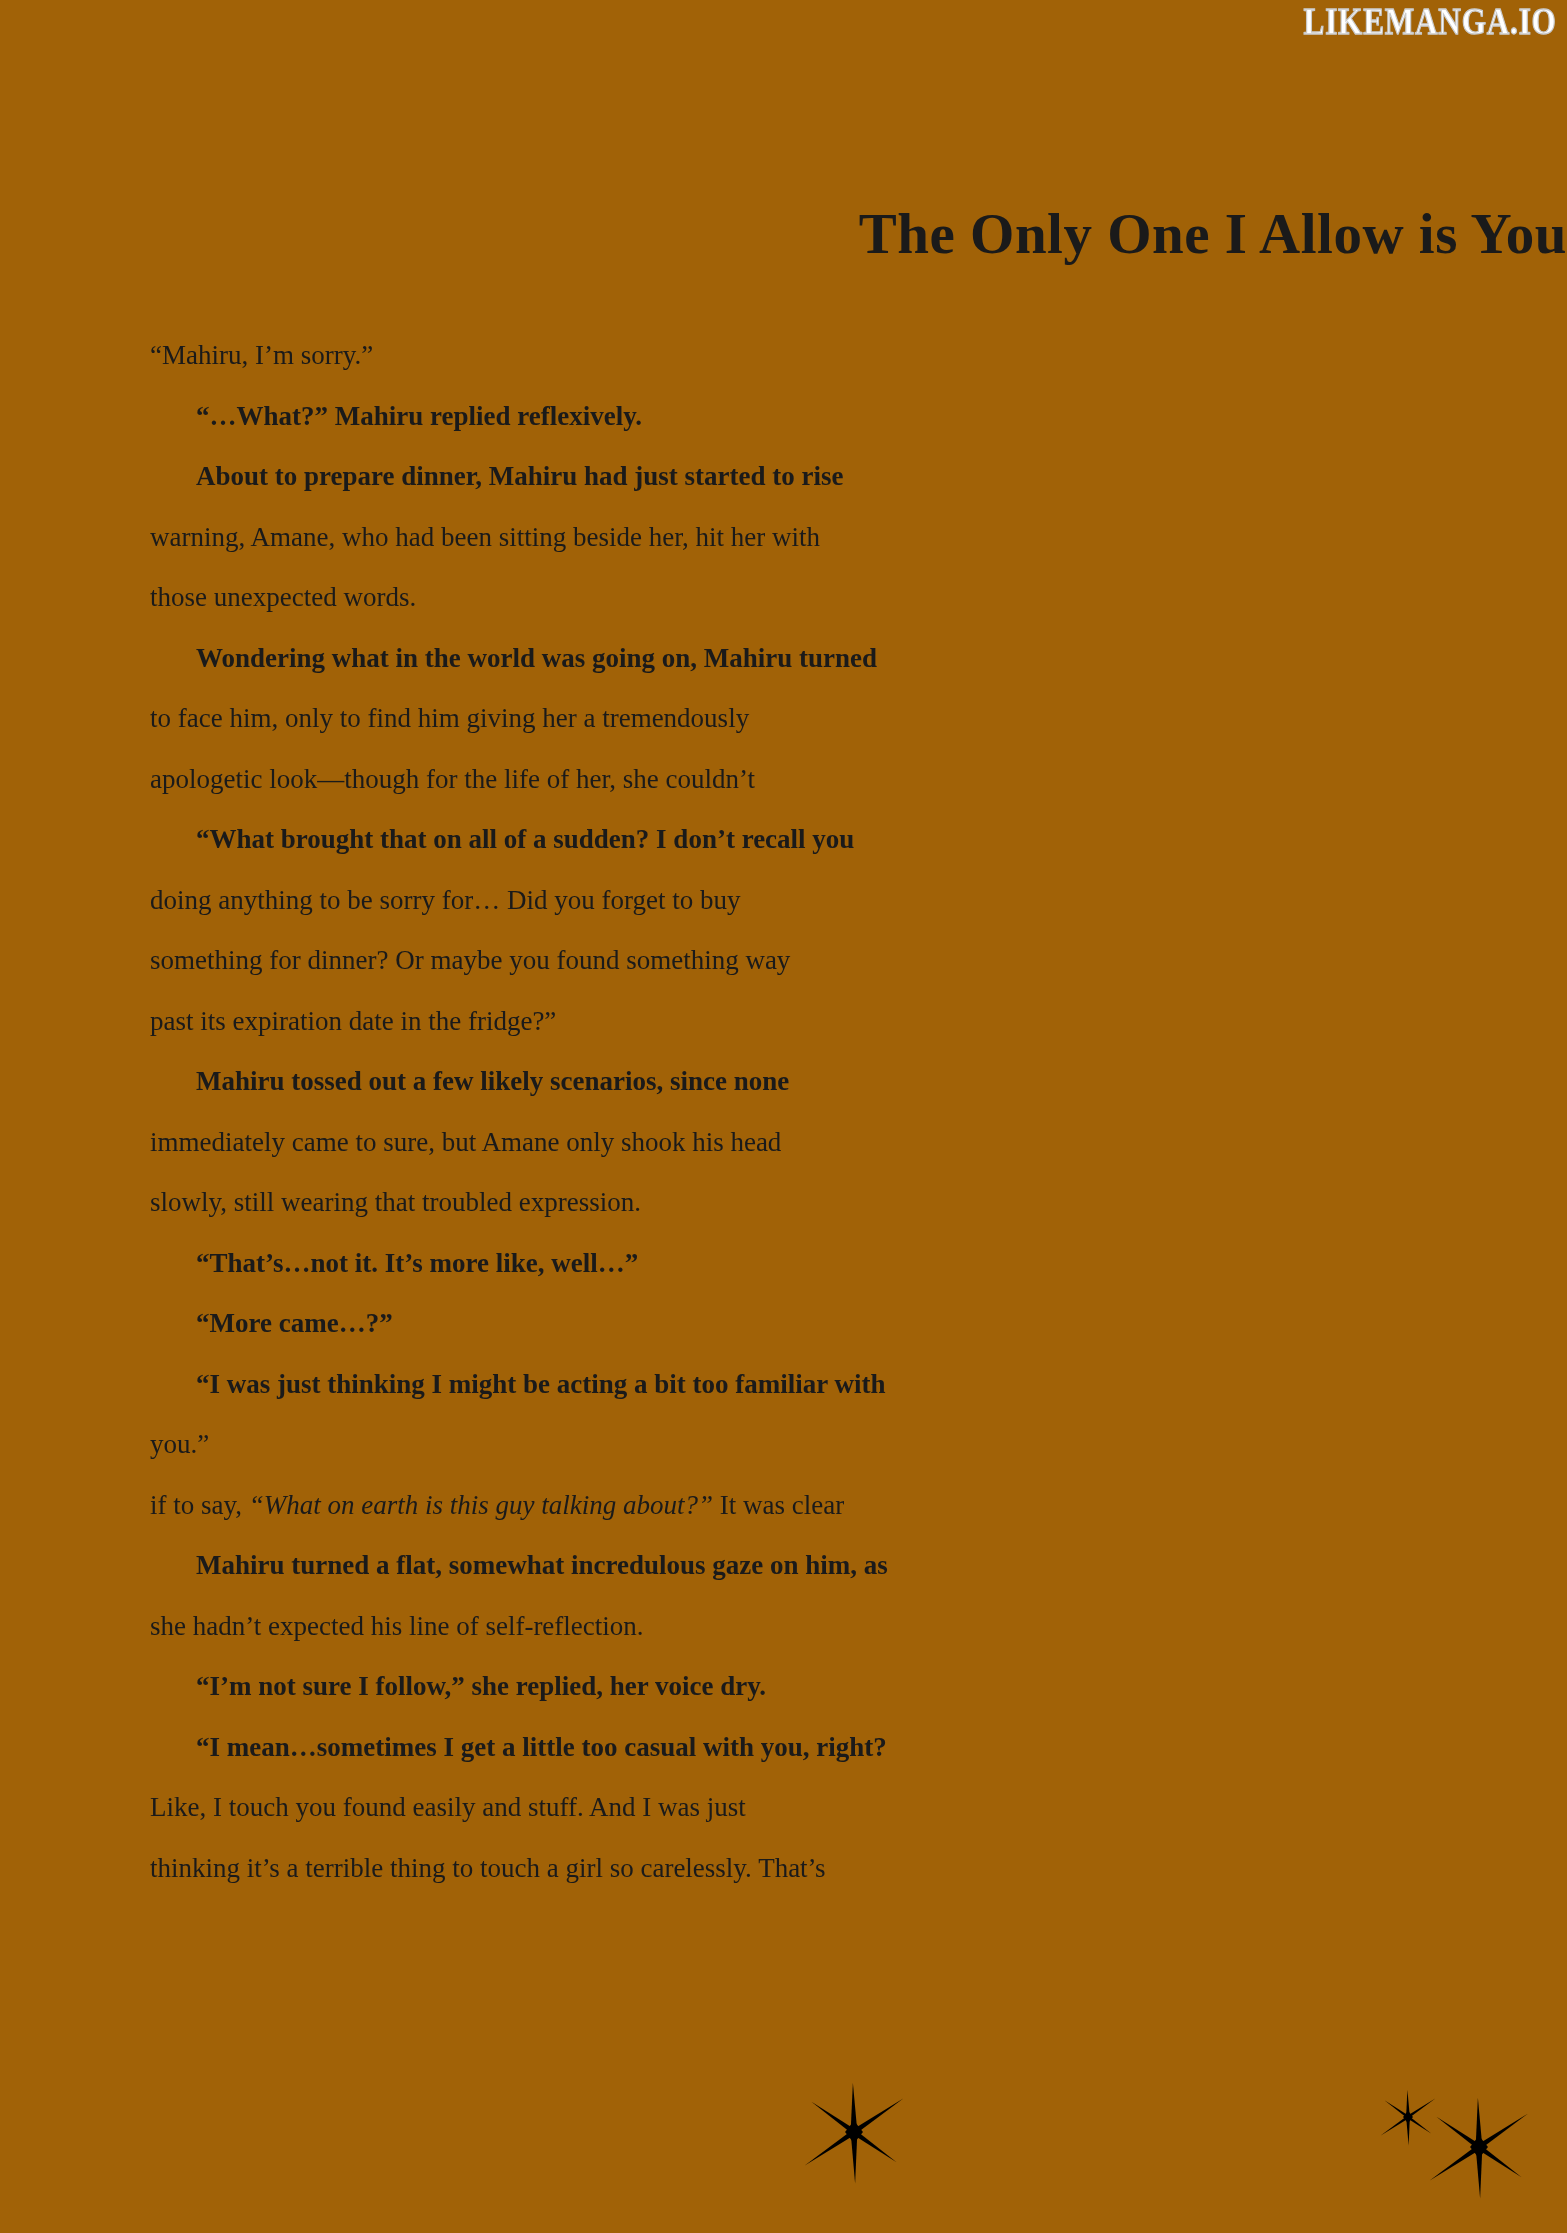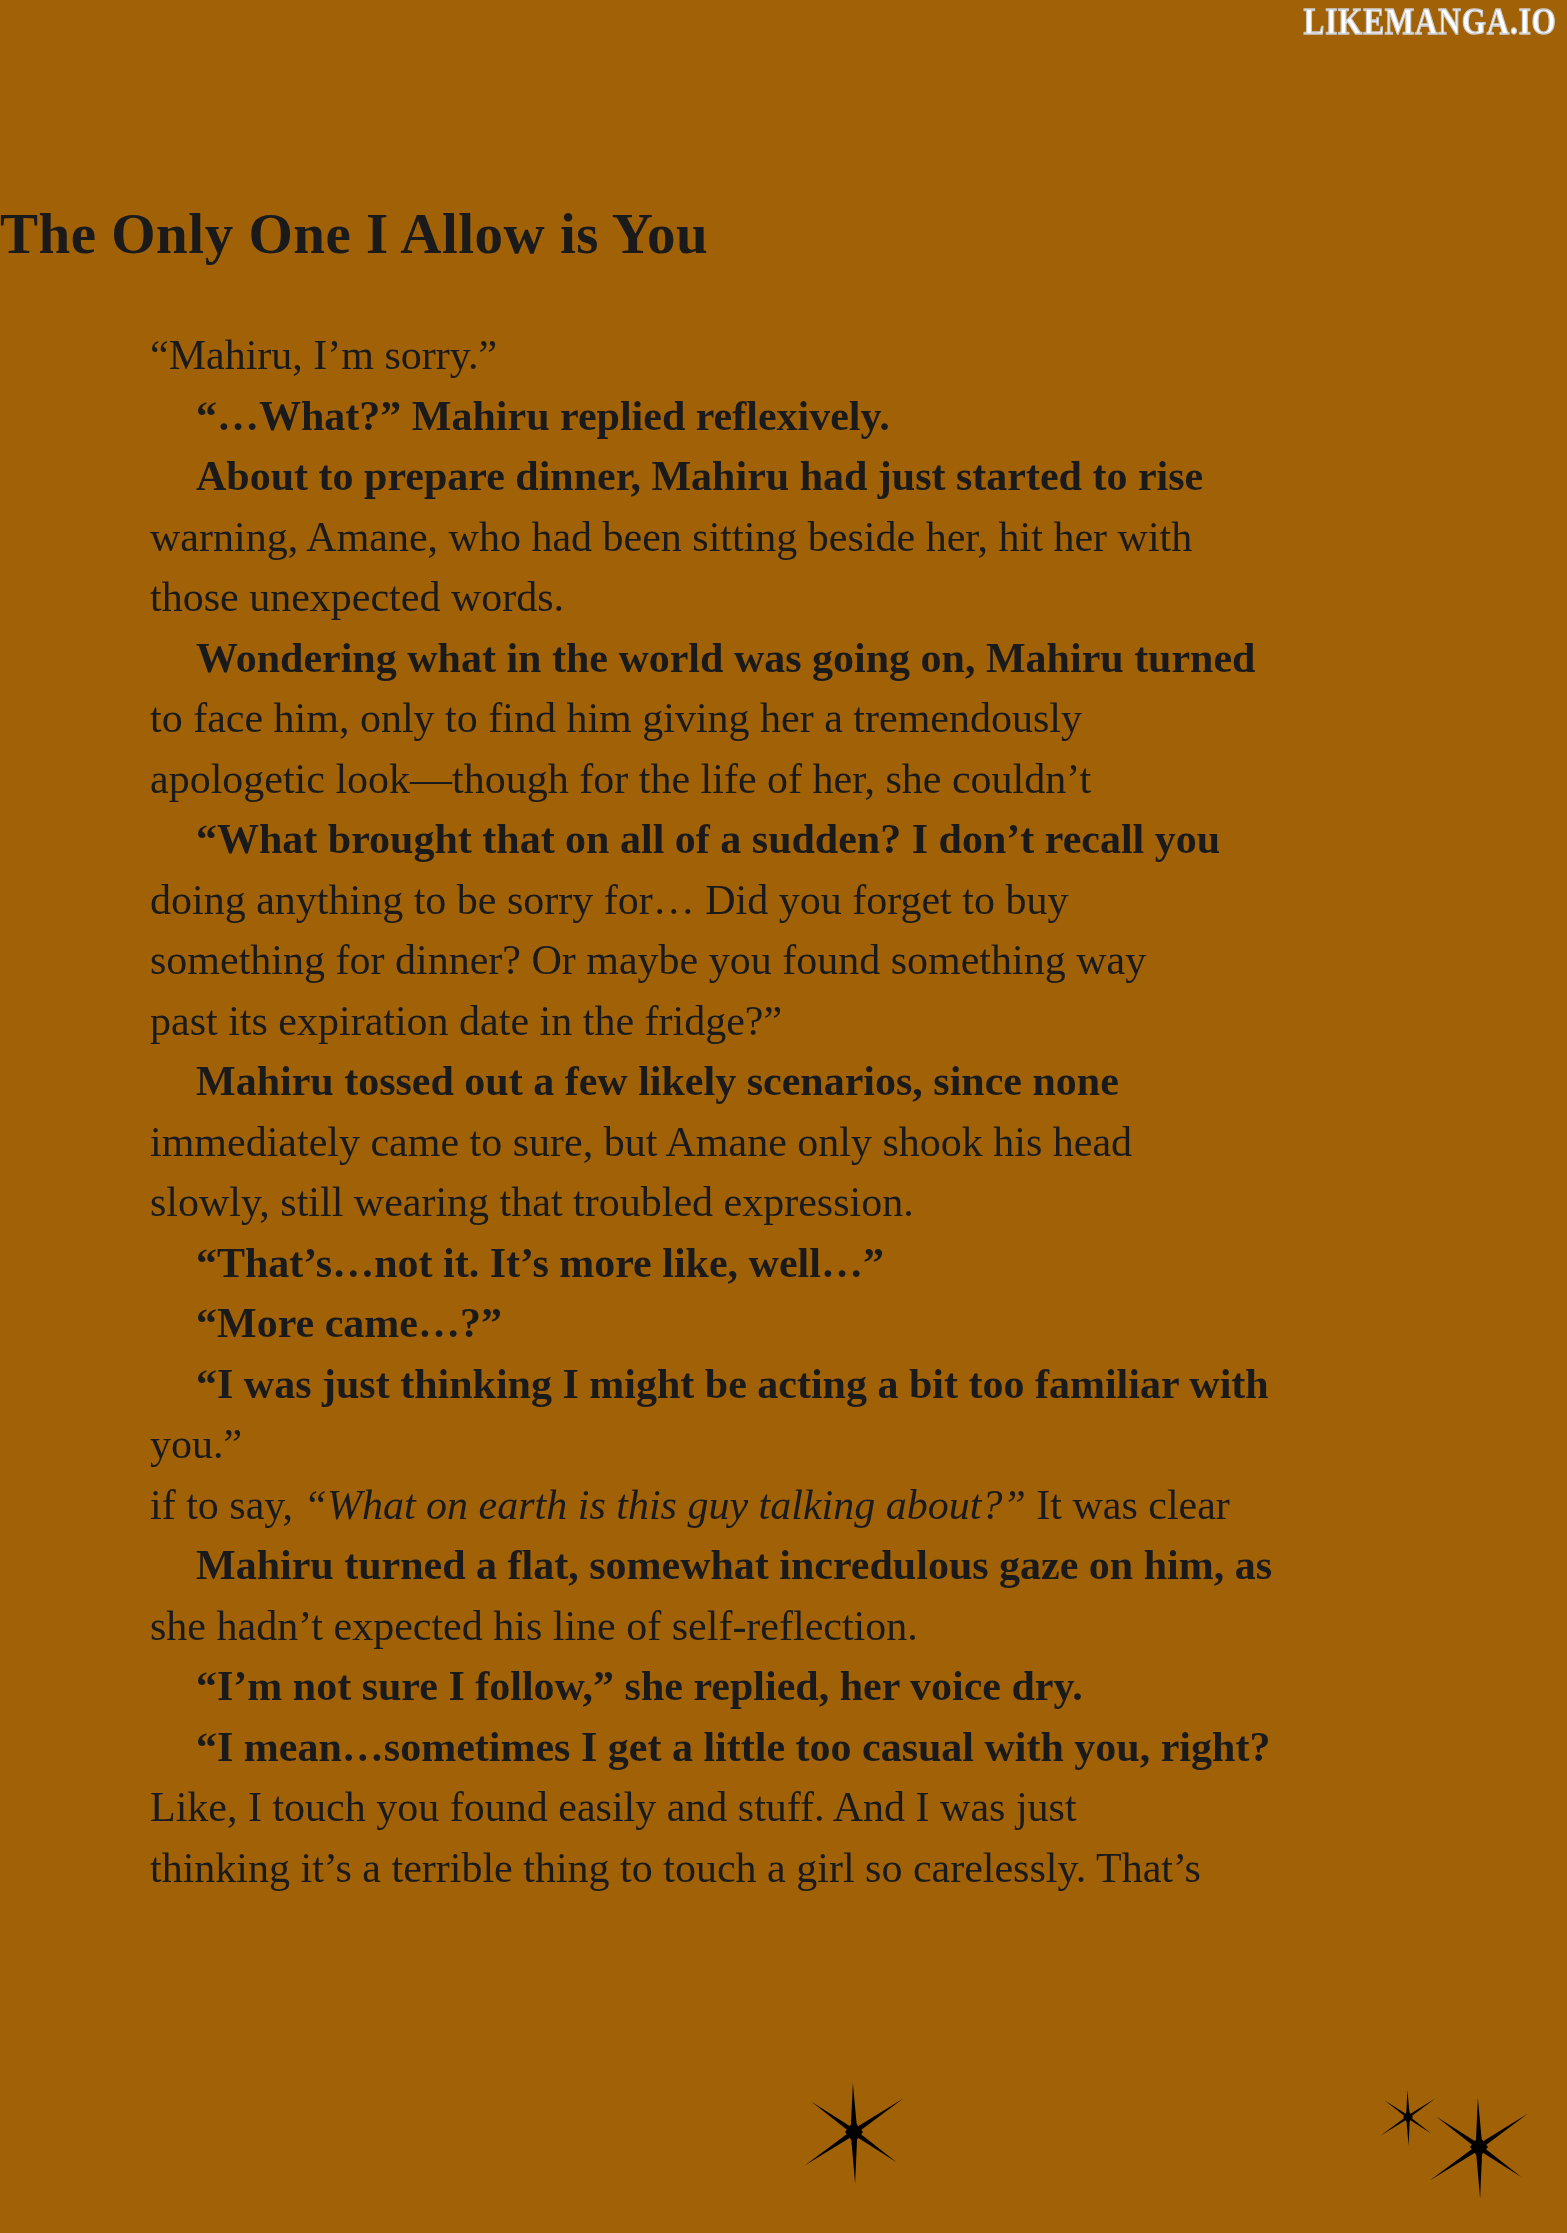--- a/index.html
+++ b/index.html
@@ -27,33 +27,33 @@
     transform: scaleX(0.82);
     transform-origin: right top;
     white-space: nowrap;
   }
   .title {
     position: absolute;
     top: 196px;
     left: 0;
     width: 100%;
     margin: 0;
-    text-align: left;
+    text-align: right;
     font-size: 57px;
     line-height: 76px;
     font-weight: bold;
     color: var(--text-color, #1a1a1a);
     letter-spacing: 0.5px;
   }
   .body-text {
     position: absolute;
     top: 325px;
     left: 150px;
     width: 1300px;
-    font-size: 42px;
+    font-size: 27px;
     line-height: 60.5px;
     color: var(--text-color, #1a1a1a);
   }
   .line {
     height: 60.5px;
     white-space: nowrap;
   }
   .line.indent { padding-left: 46px; font-weight: bold; }
   .italic { font-style: italic; }
   .sparkle { position: absolute; }

